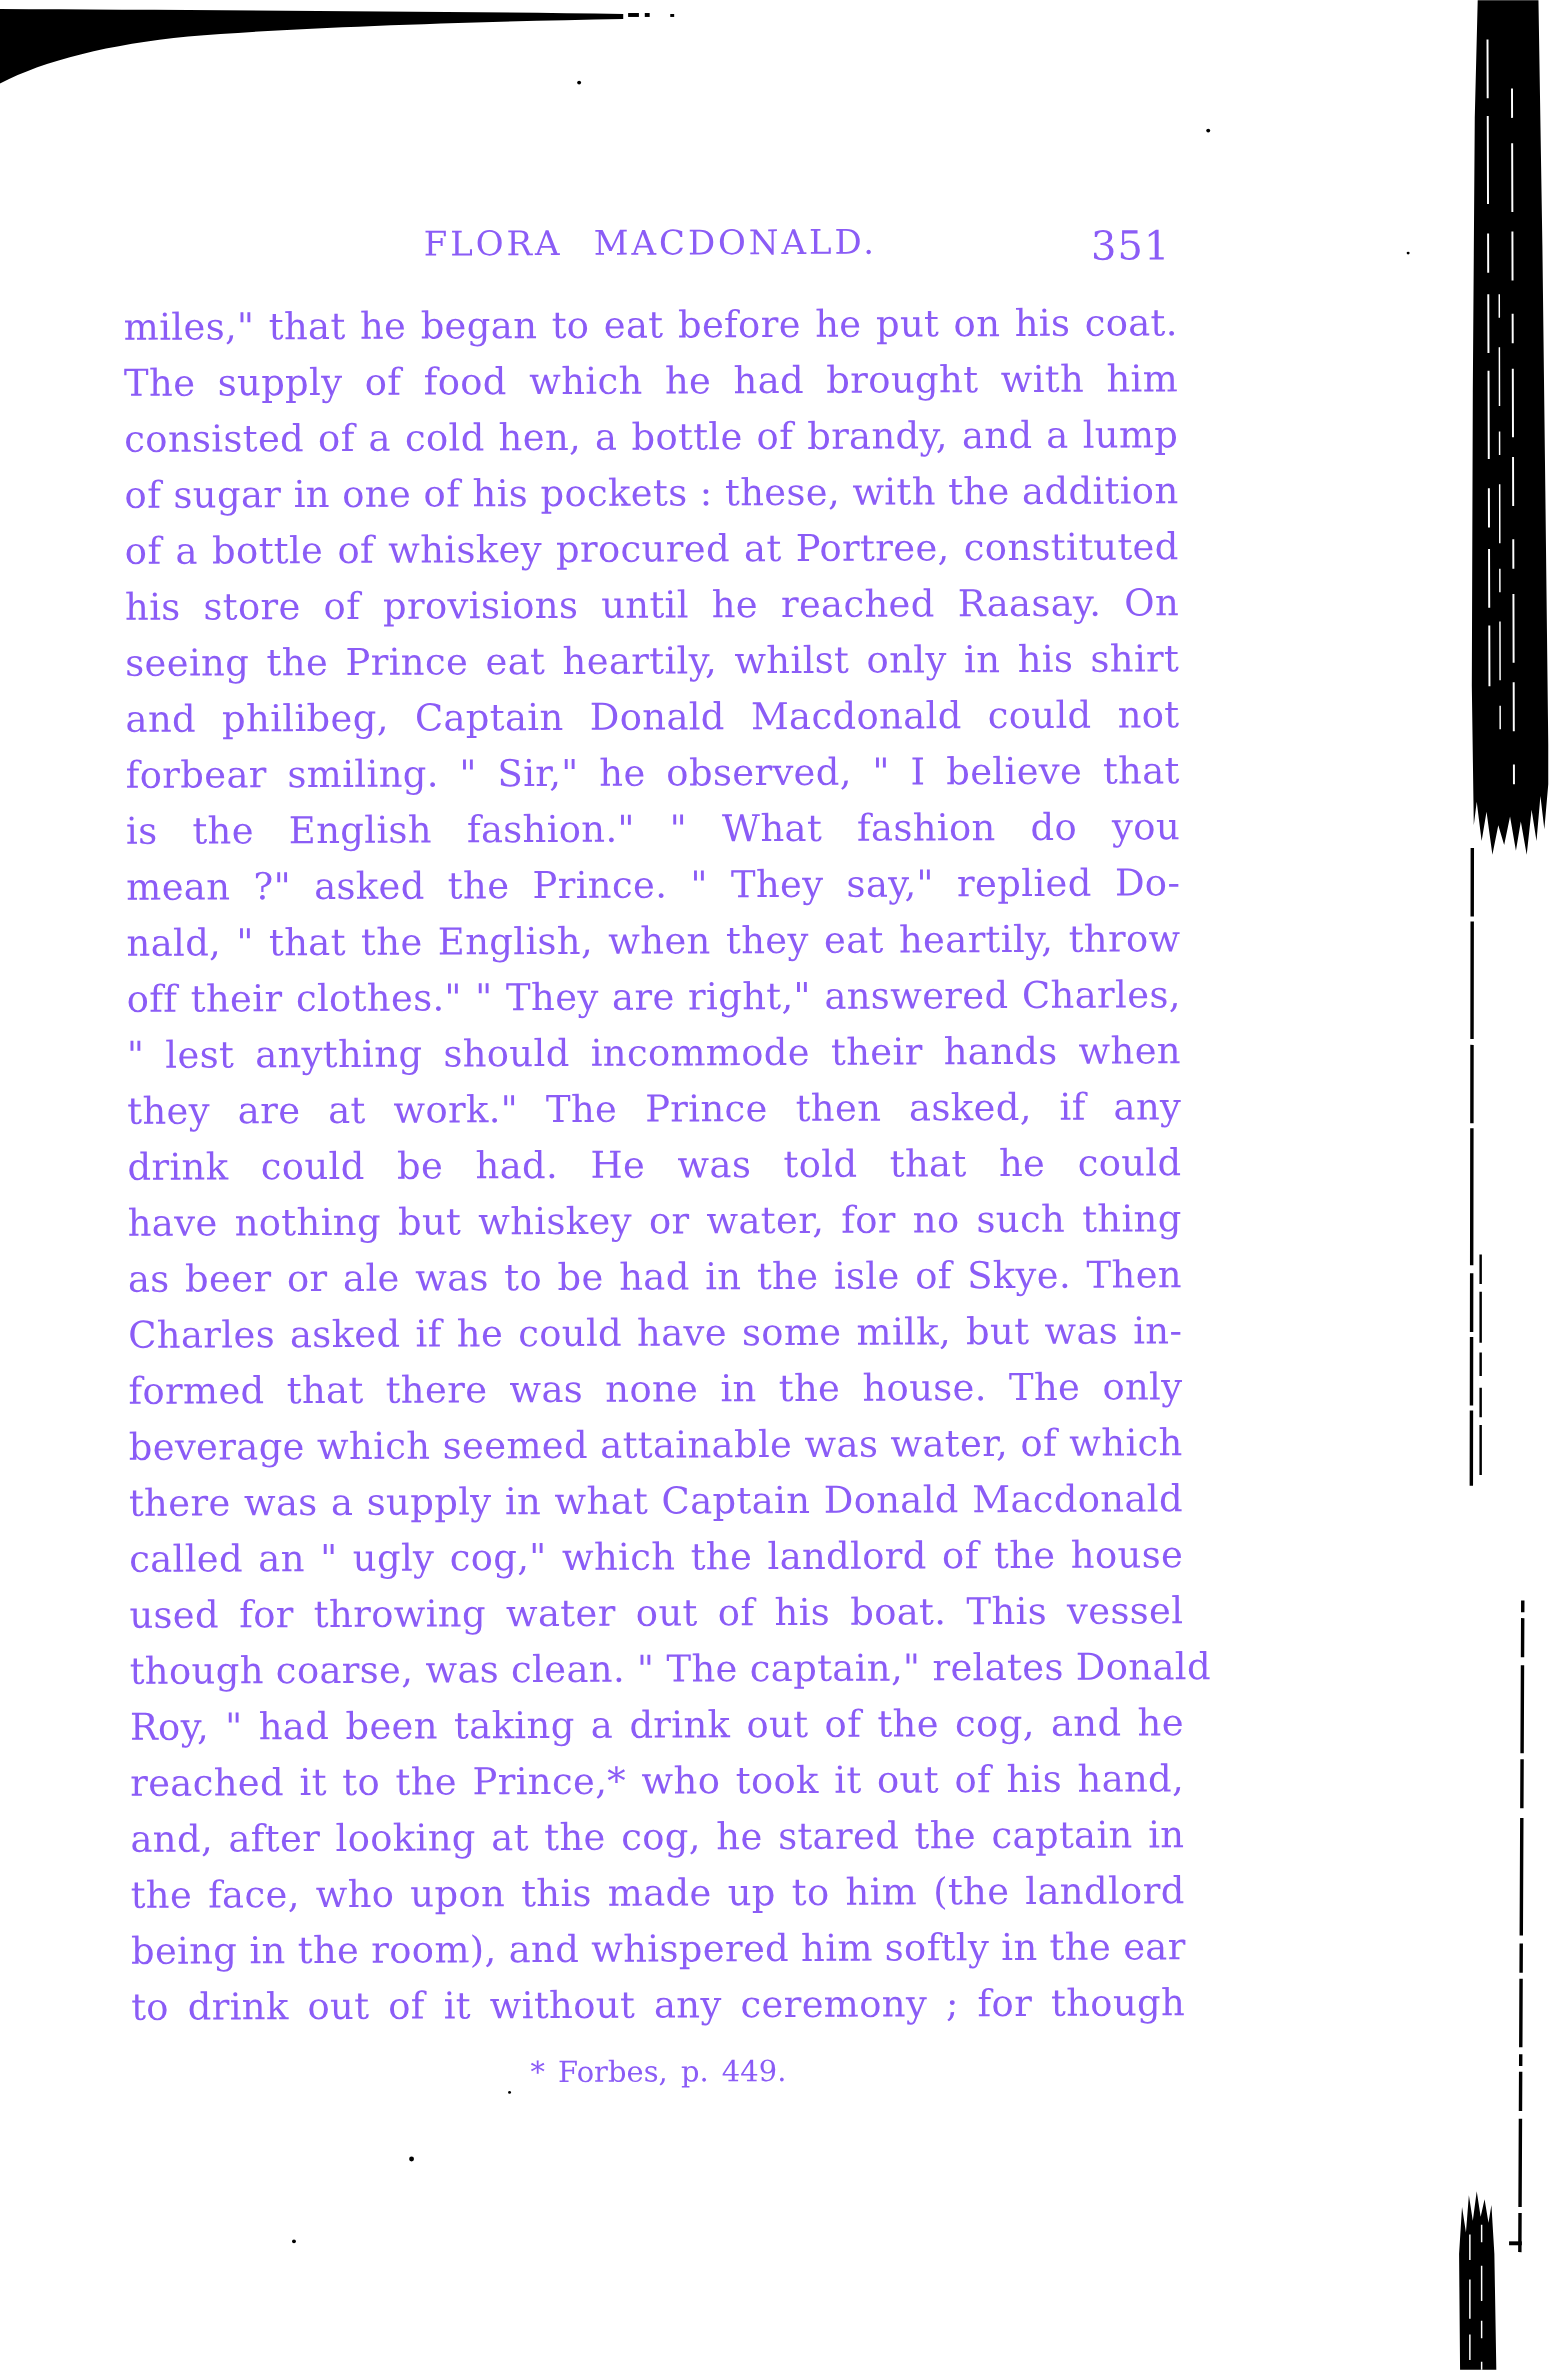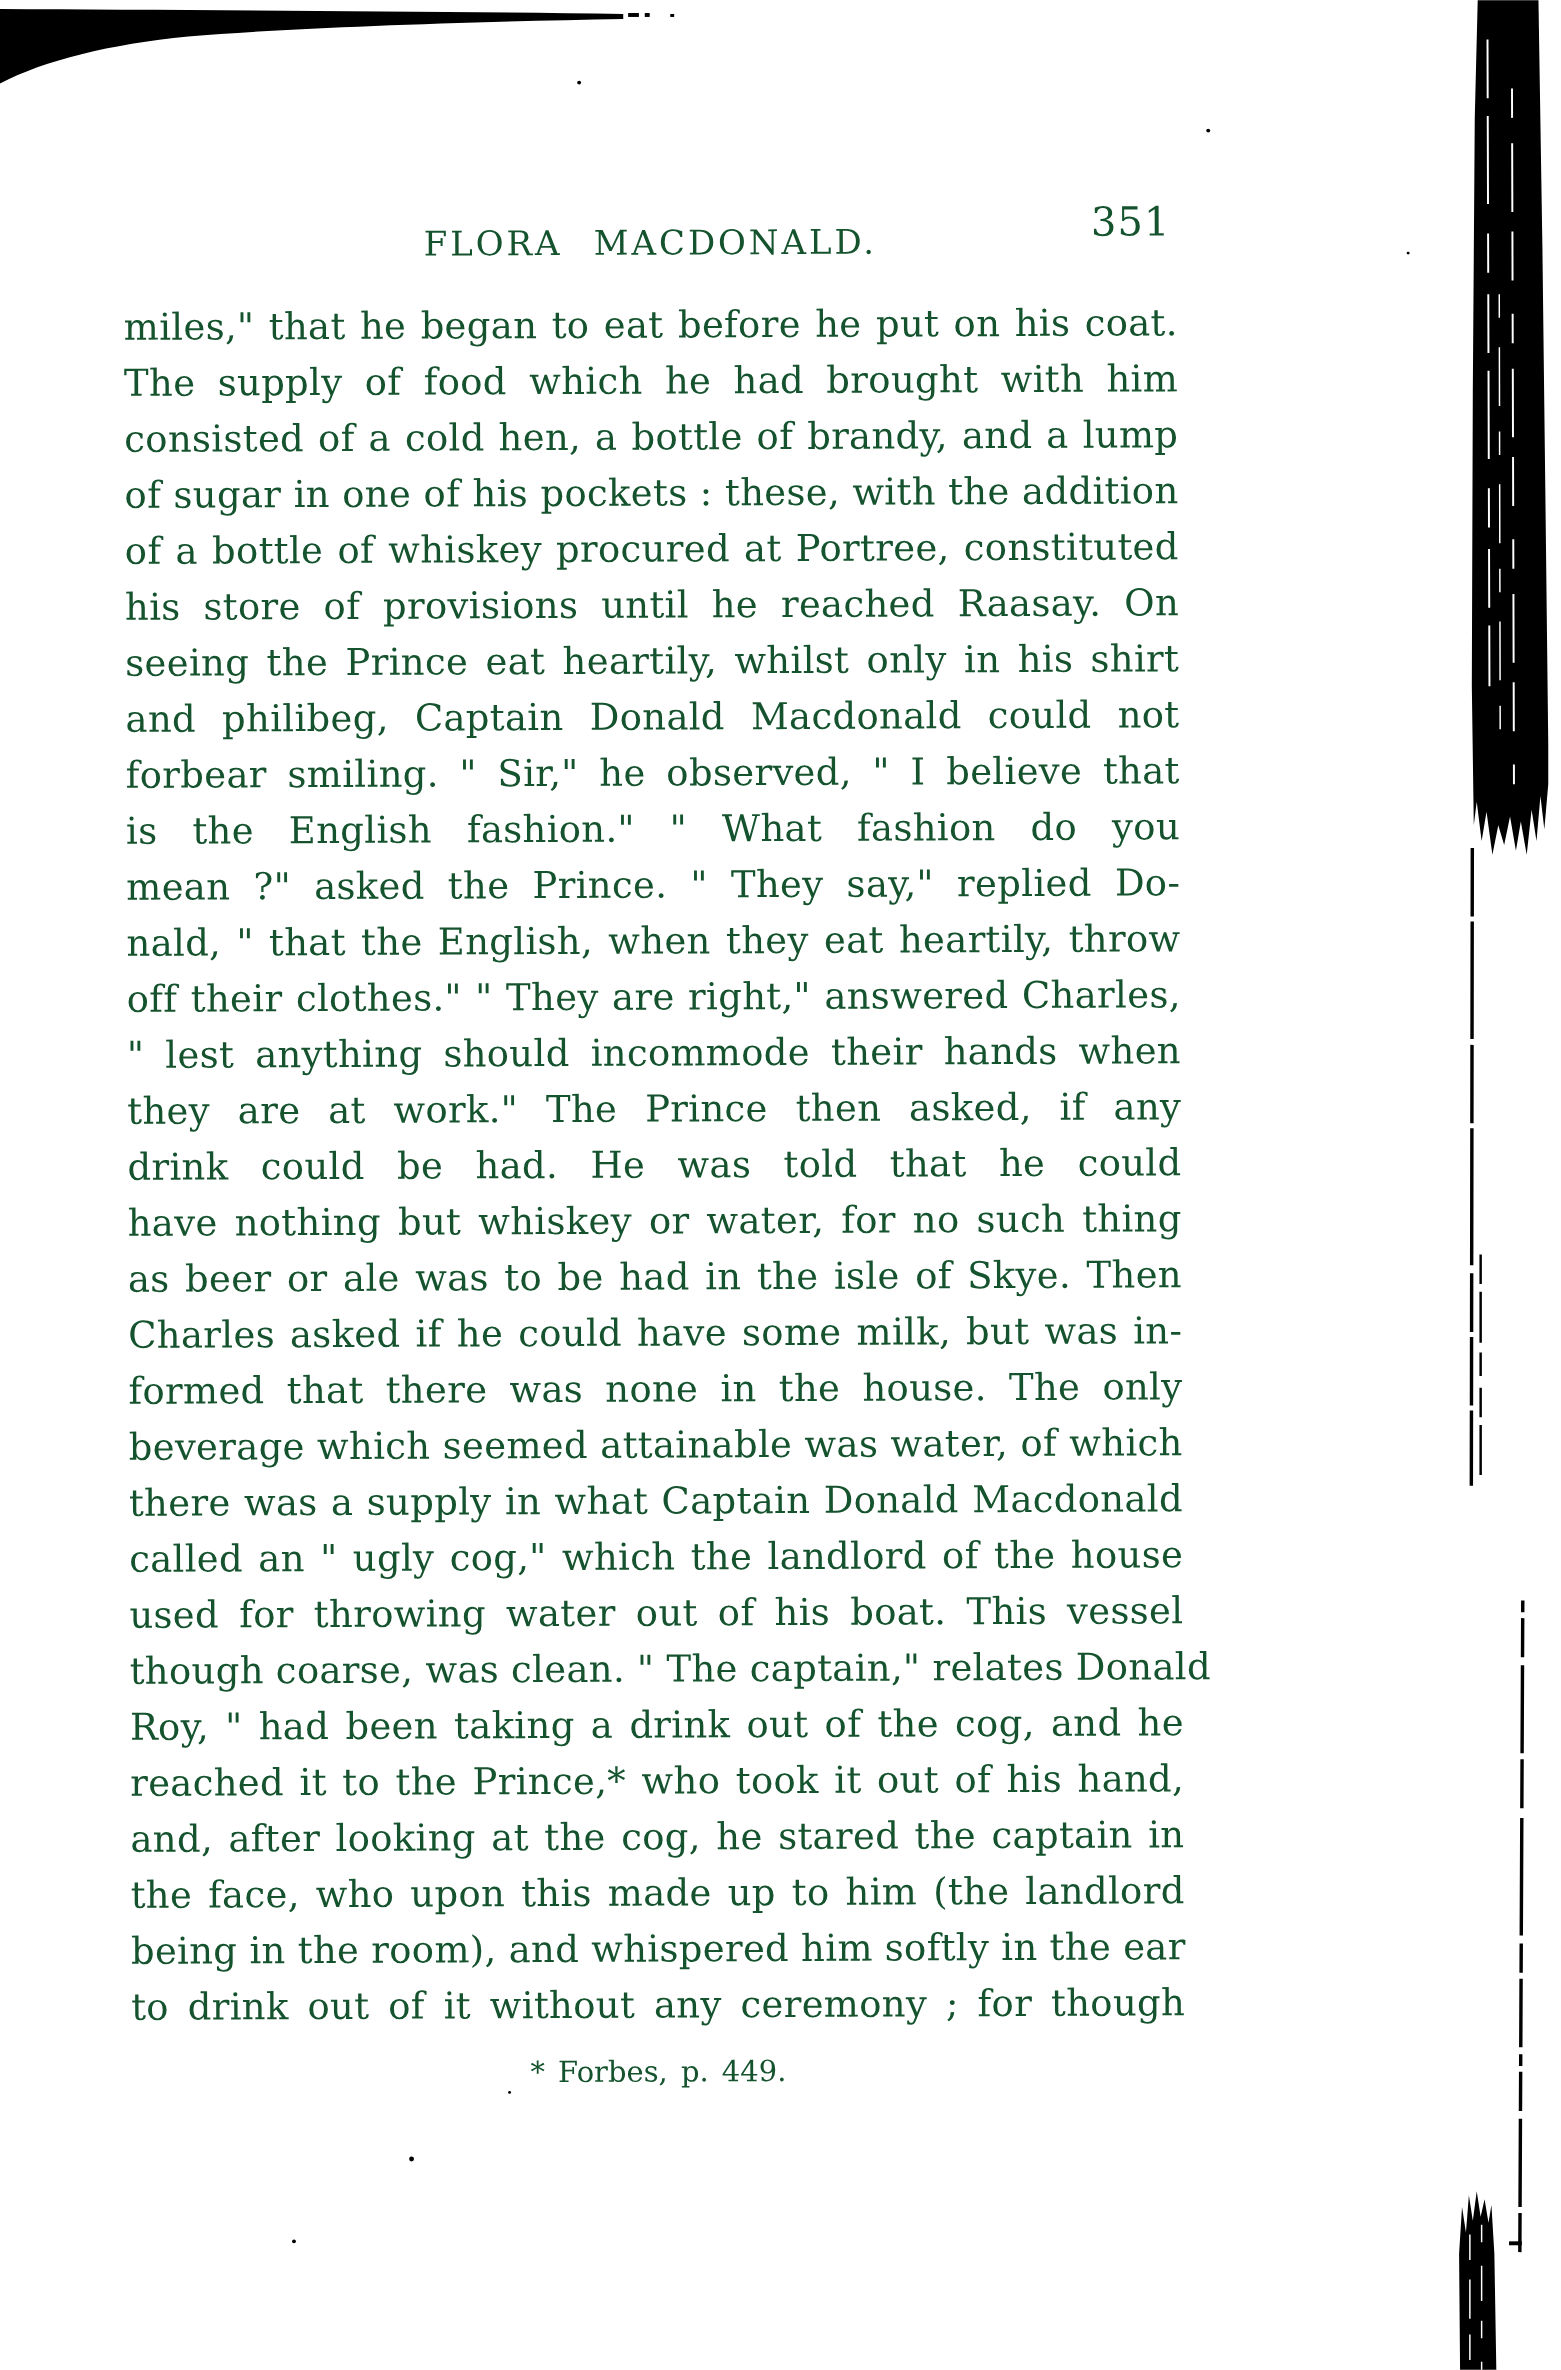--- a/index.html
+++ b/index.html
@@ -3,42 +3,42 @@
 <meta charset="utf-8">
 <style>
   html,body { margin:0; padding:0; background:#e8e8e8; }
   .page {
     position: relative;
     width: 1561px;
     height: 2370px;
     background: #ffffff;
     overflow: hidden;
     font-family: "DejaVu Serif", "Liberation Serif", serif;
-    color: #14532d;
+    color: #8b5cf6;
   }
   .text-layer {
     position: absolute;
     inset: 0;
     transform: rotate(-0.25deg);
     transform-origin: 50% 45%;
   }
   .running-head {
     position: absolute;
     top: 222px;
     left: 127px;
     width: 1054px;
     text-align: center;
     font-size: 34px;
     letter-spacing: 2.9px;
     word-spacing: 17.6px;
     white-space: nowrap;
   }
   .page-number {
     position: absolute;
-    top: 200px;
+    top: 224px;
     left: 1086px;
     width: 88px;
     text-align: right;
     font-size: 40px;
     letter-spacing: 1px;
   }
   .body-text {
     position: absolute;
     top: 297px;
     left: 127px;

